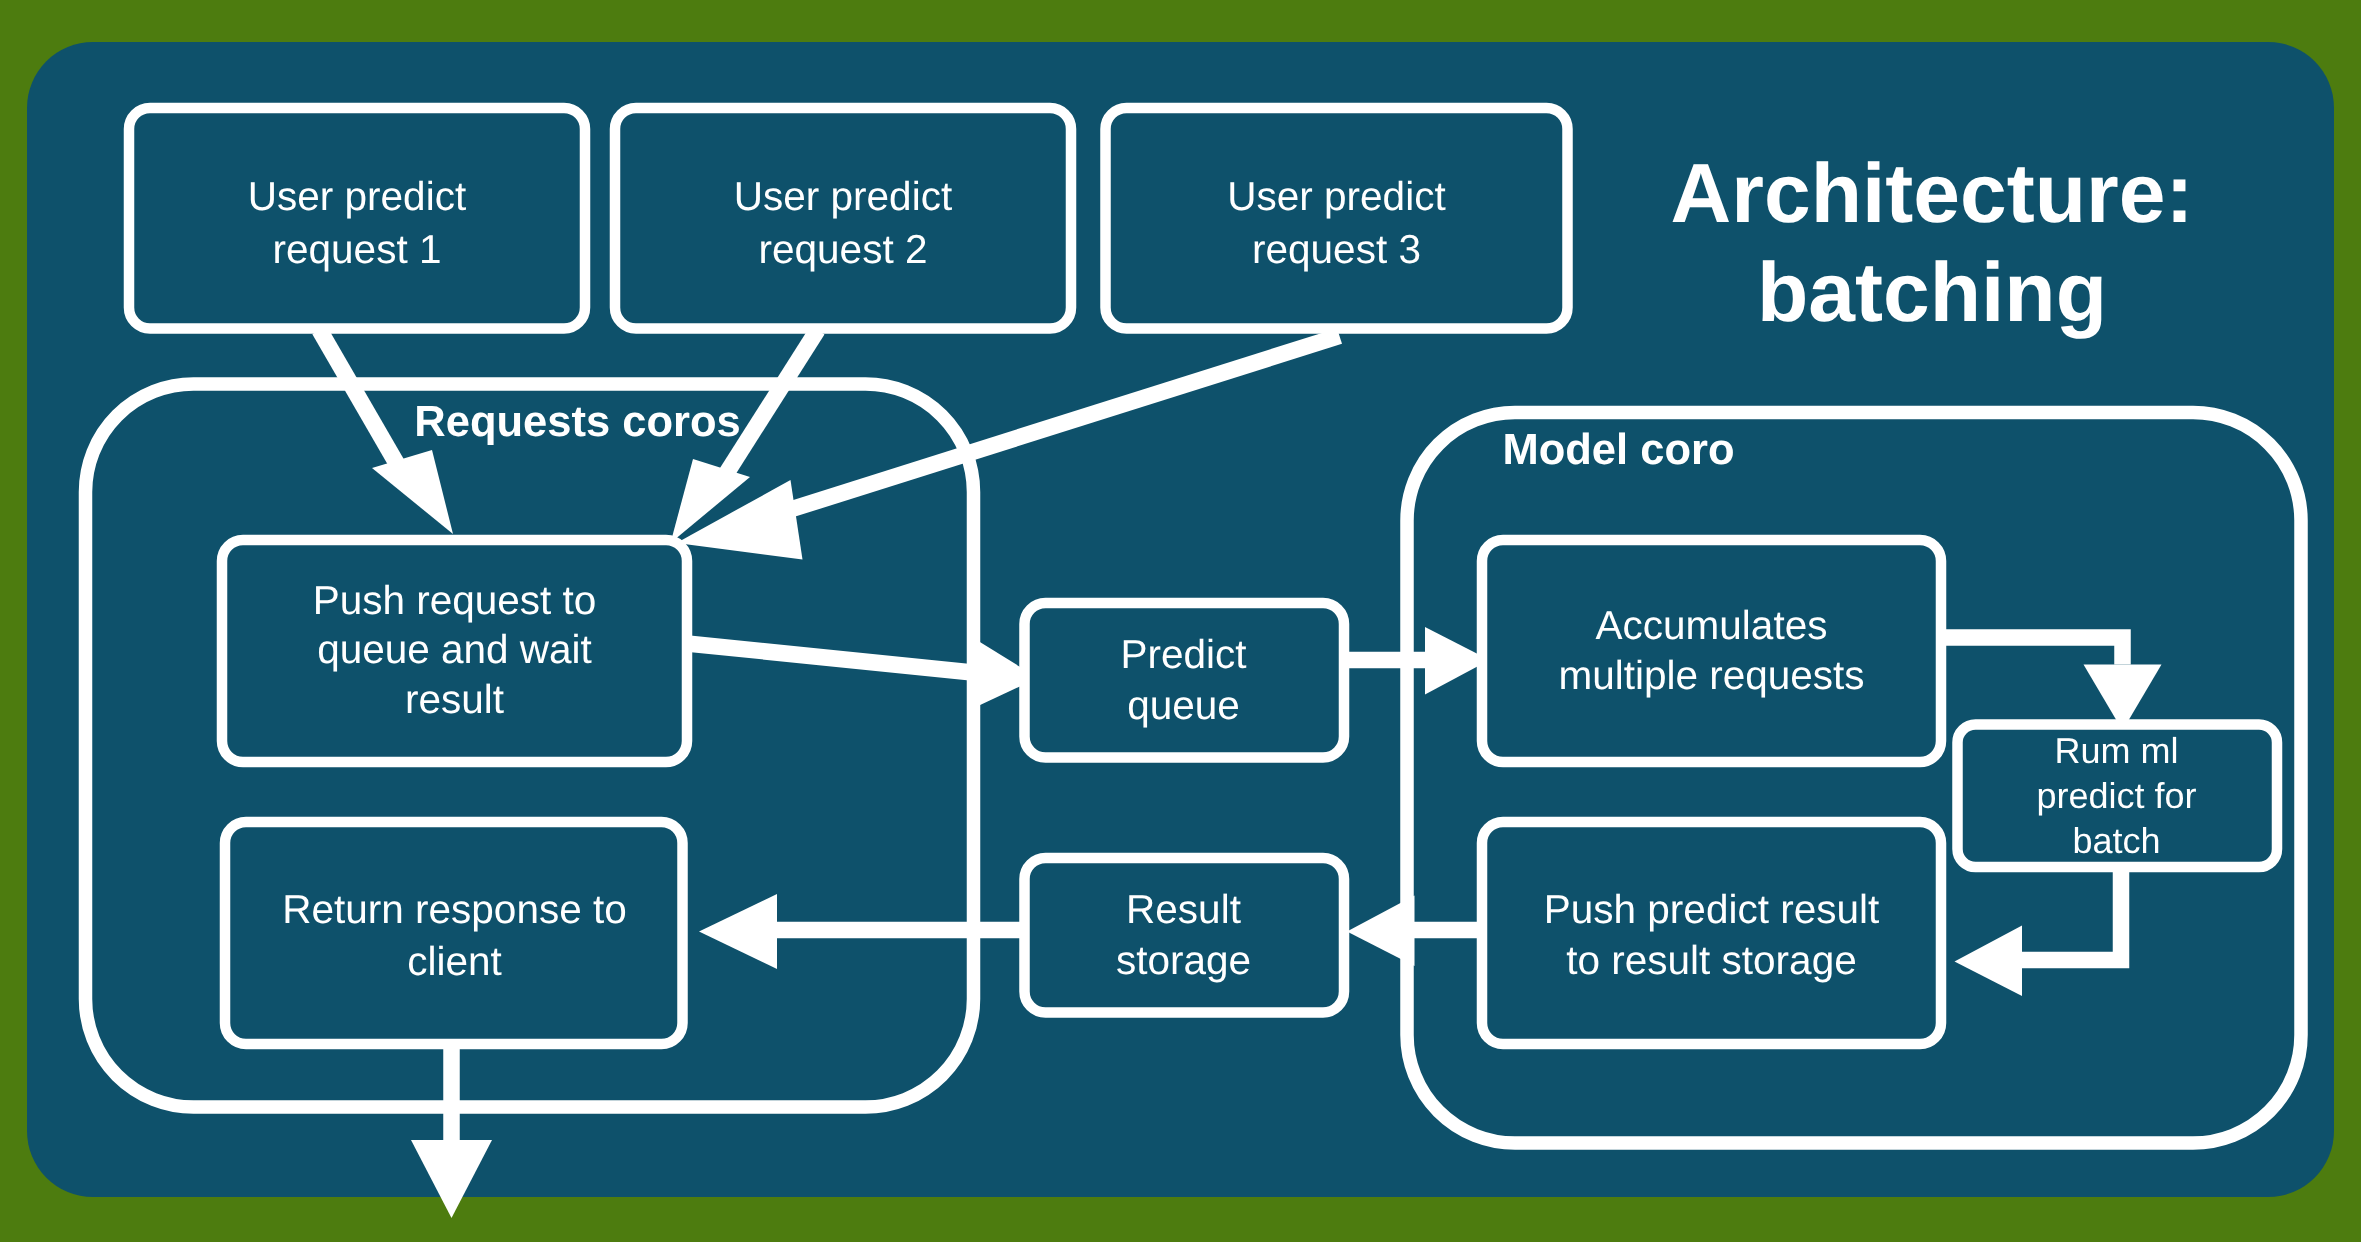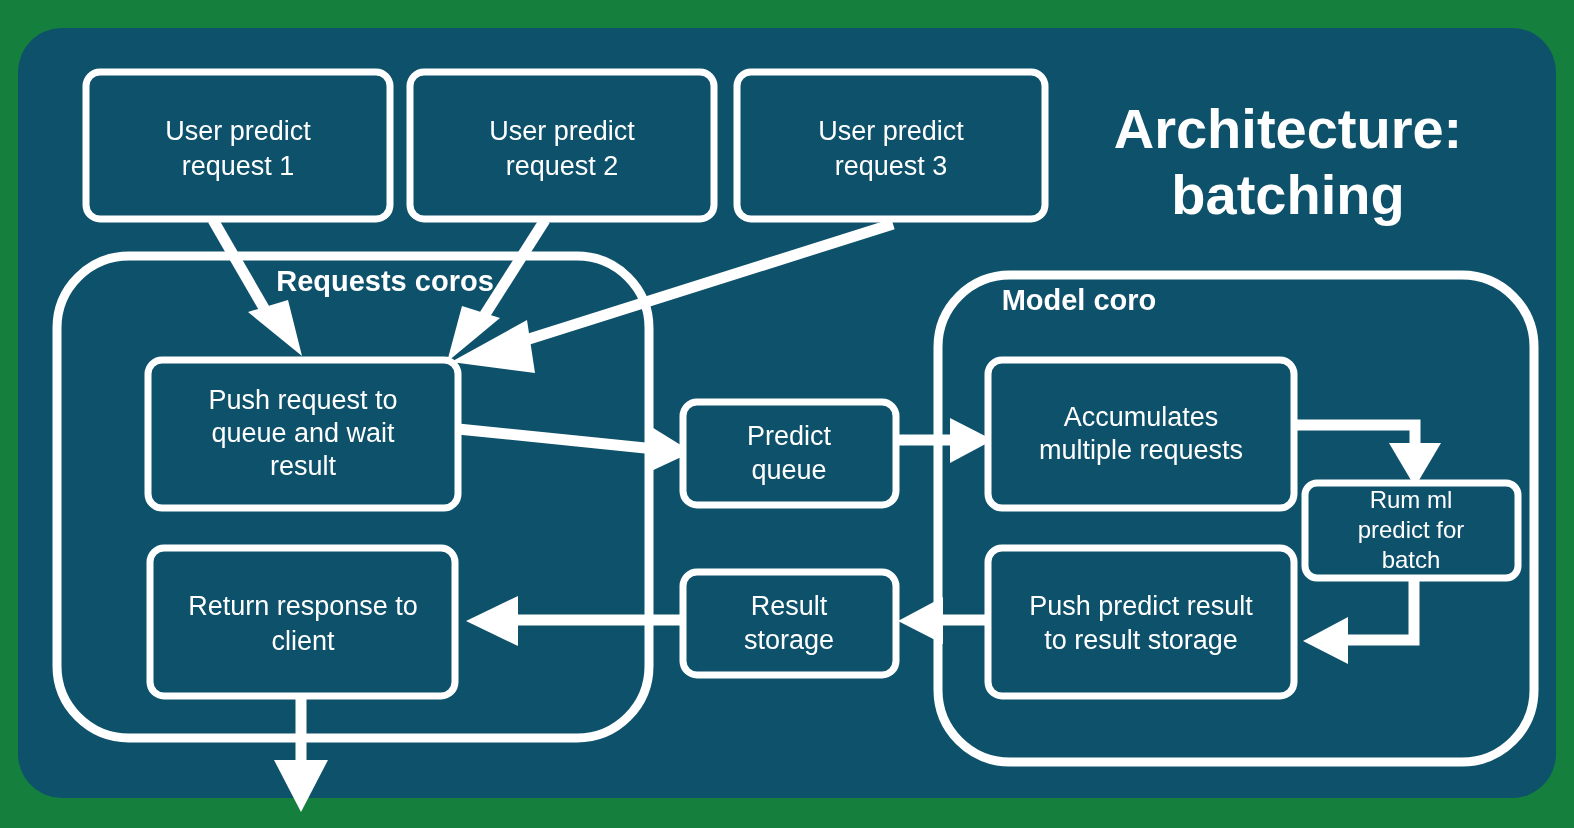--- a/index.html
+++ b/index.html
@@ -10,21 +10,21 @@
     height: 828px;
     overflow: hidden;
   }
   body {
     font-family: "Liberation Sans", sans-serif;
   }
   #stage {
     position: relative;
     width: 1574px;
     height: 828px;
-    background: #15803d;
+    background: #4d7c0f;
   }
   svg#diagram {
     position: absolute;
     top: 0;
     left: 0;
     width: 1574px;
     height: 828px;
     display: block;
   }
   .panel-bg { fill: #0E516B; }

